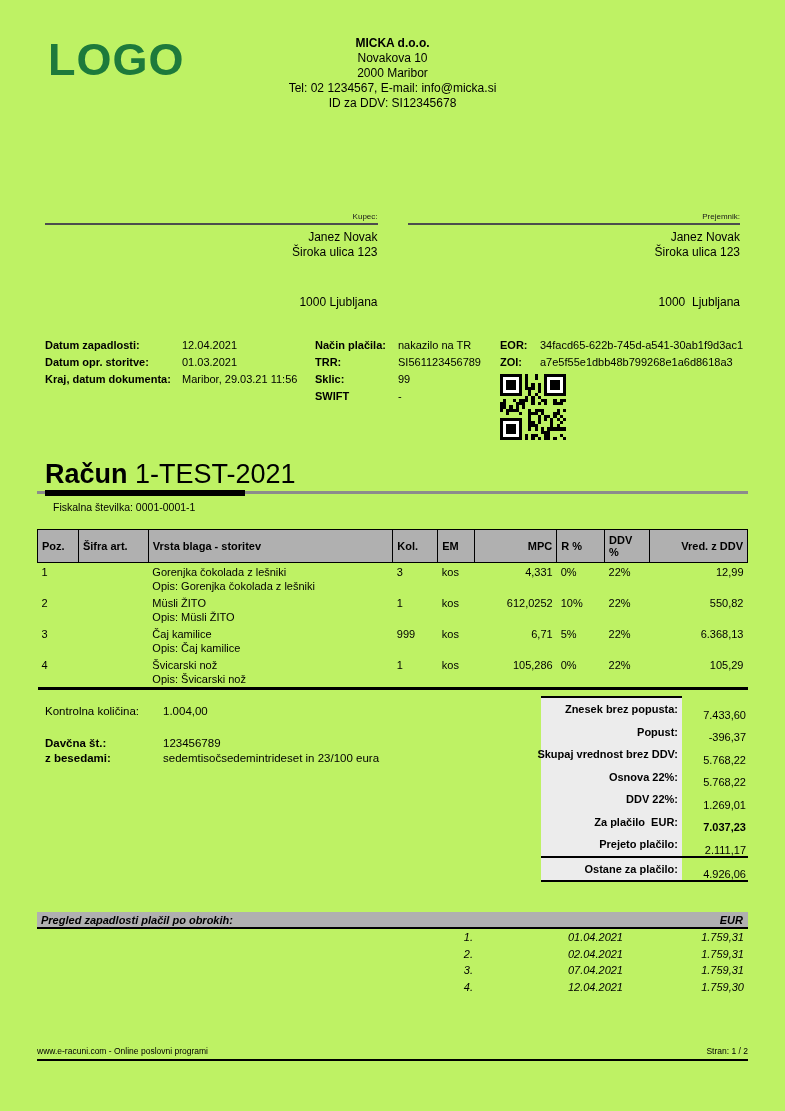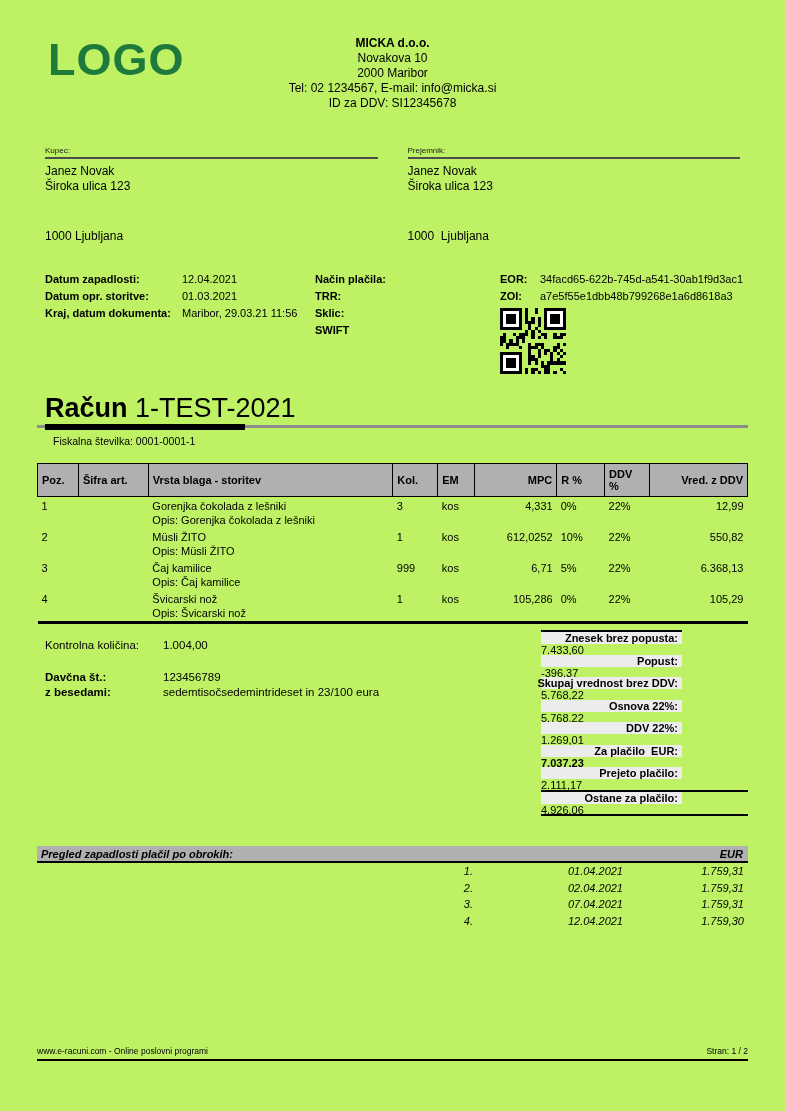--- a/index.html
+++ b/index.html
@@ -7,21 +7,21 @@
         font-family:"Liberation Sans","DejaVu Sans",sans-serif;color:#000;overflow:hidden;}
   .content{padding:0 37px;}
 
   
   .doc-header{position:relative;padding-top:36px;min-height:110px;}
   .logo{position:absolute;left:11px;top:34px;font-size:45px;font-weight:bold;color:#1d7a3b;letter-spacing:1px;}
   .company{text-align:center;font-size:12px;line-height:15px;}
   .company .cname{font-weight:bold;}
 
   
-  .addr-row{display:flex;padding:0 8px;}
+  .addr-row{display:flex;margin-top:66px;padding:0 8px;text-align:right;}
   .addr{width:337px;}
   .addr + .addr{margin-left:30px;}
   .addr-label{font-size:8px;color:#1a1a1a;margin-bottom:2px;}
   .addr-rule{border-bottom:2px solid #4d4d4d;margin-bottom:5px;}
   .addr-line{font-size:12px;line-height:15px;}
   .addr-city{font-size:12px;margin-top:35px;white-space:pre;}
 
   
   .meta-row{display:flex;margin-top:28px;padding-left:8px;font-size:11px;line-height:17px;}
   .meta-col{display:flex;}
@@ -54,21 +54,21 @@
 
   
   .summary{display:flex;justify-content:space-between;margin-top:6px;}
   .sum-left{padding-left:8px;padding-top:8px;font-size:11.5px;}
   .sum-line{display:flex;line-height:15px;}
   .sum-line .lbl{width:118px;}
   .sum-line .lbl.b{font-weight:bold;}
   .sum-gap{height:17px;}
 
   .totals{width:207px;font-size:11px;}
-  .totals-row{display:flex;height:22.5px;align-items:flex-start;flex-direction:column;}
+  .totals-row{display:flex;height:22.5px;align-items:flex-end;}
   .totals-row .tl{width:141px;background:#ececec;text-align:right;font-weight:bold;
                   padding-right:4px;box-sizing:border-box;height:100%;display:flex;
                   align-items:center;justify-content:flex-end;white-space:pre;}
   .totals-row .tv{flex:1;text-align:right;padding-right:2px;}
   .totals-row.vbold .tv{font-weight:bold;}
   .totals-top{height:2px;background:#000;width:141px;}
   .totals-sep{height:2px;background:#000;}
 
   
   .inst{margin-top:30px;width:711px;font-size:11px;font-style:italic;}
@@ -131,20 +131,26 @@
           <div>01.03.2021</div>
           <div>Maribor, 29.03.21 11:56</div>
         </div>
       </div>
       <div class="meta-col meta-col2">
         <div class="meta-labels">
           <div>Način plačila:</div>
           <div>TRR:</div>
           <div>Sklic:</div>
           <div>SWIFT</div>
+        </div>
+        <div class="meta-values">
+          <div>nakazilo na TR</div>
+          <div>SI561123456789</div>
+          <div>99</div>
+          <div>-</div>
         </div>
       </div>
       <div>
         <div class="meta-col meta-col3">
           <div class="meta-labels">
             <div>EOR:</div>
             <div>ZOI:</div>
           </div>
           <div class="meta-values">
             <div>34facd65-622b-745d-a541-30ab1f9d3ac1</div>

